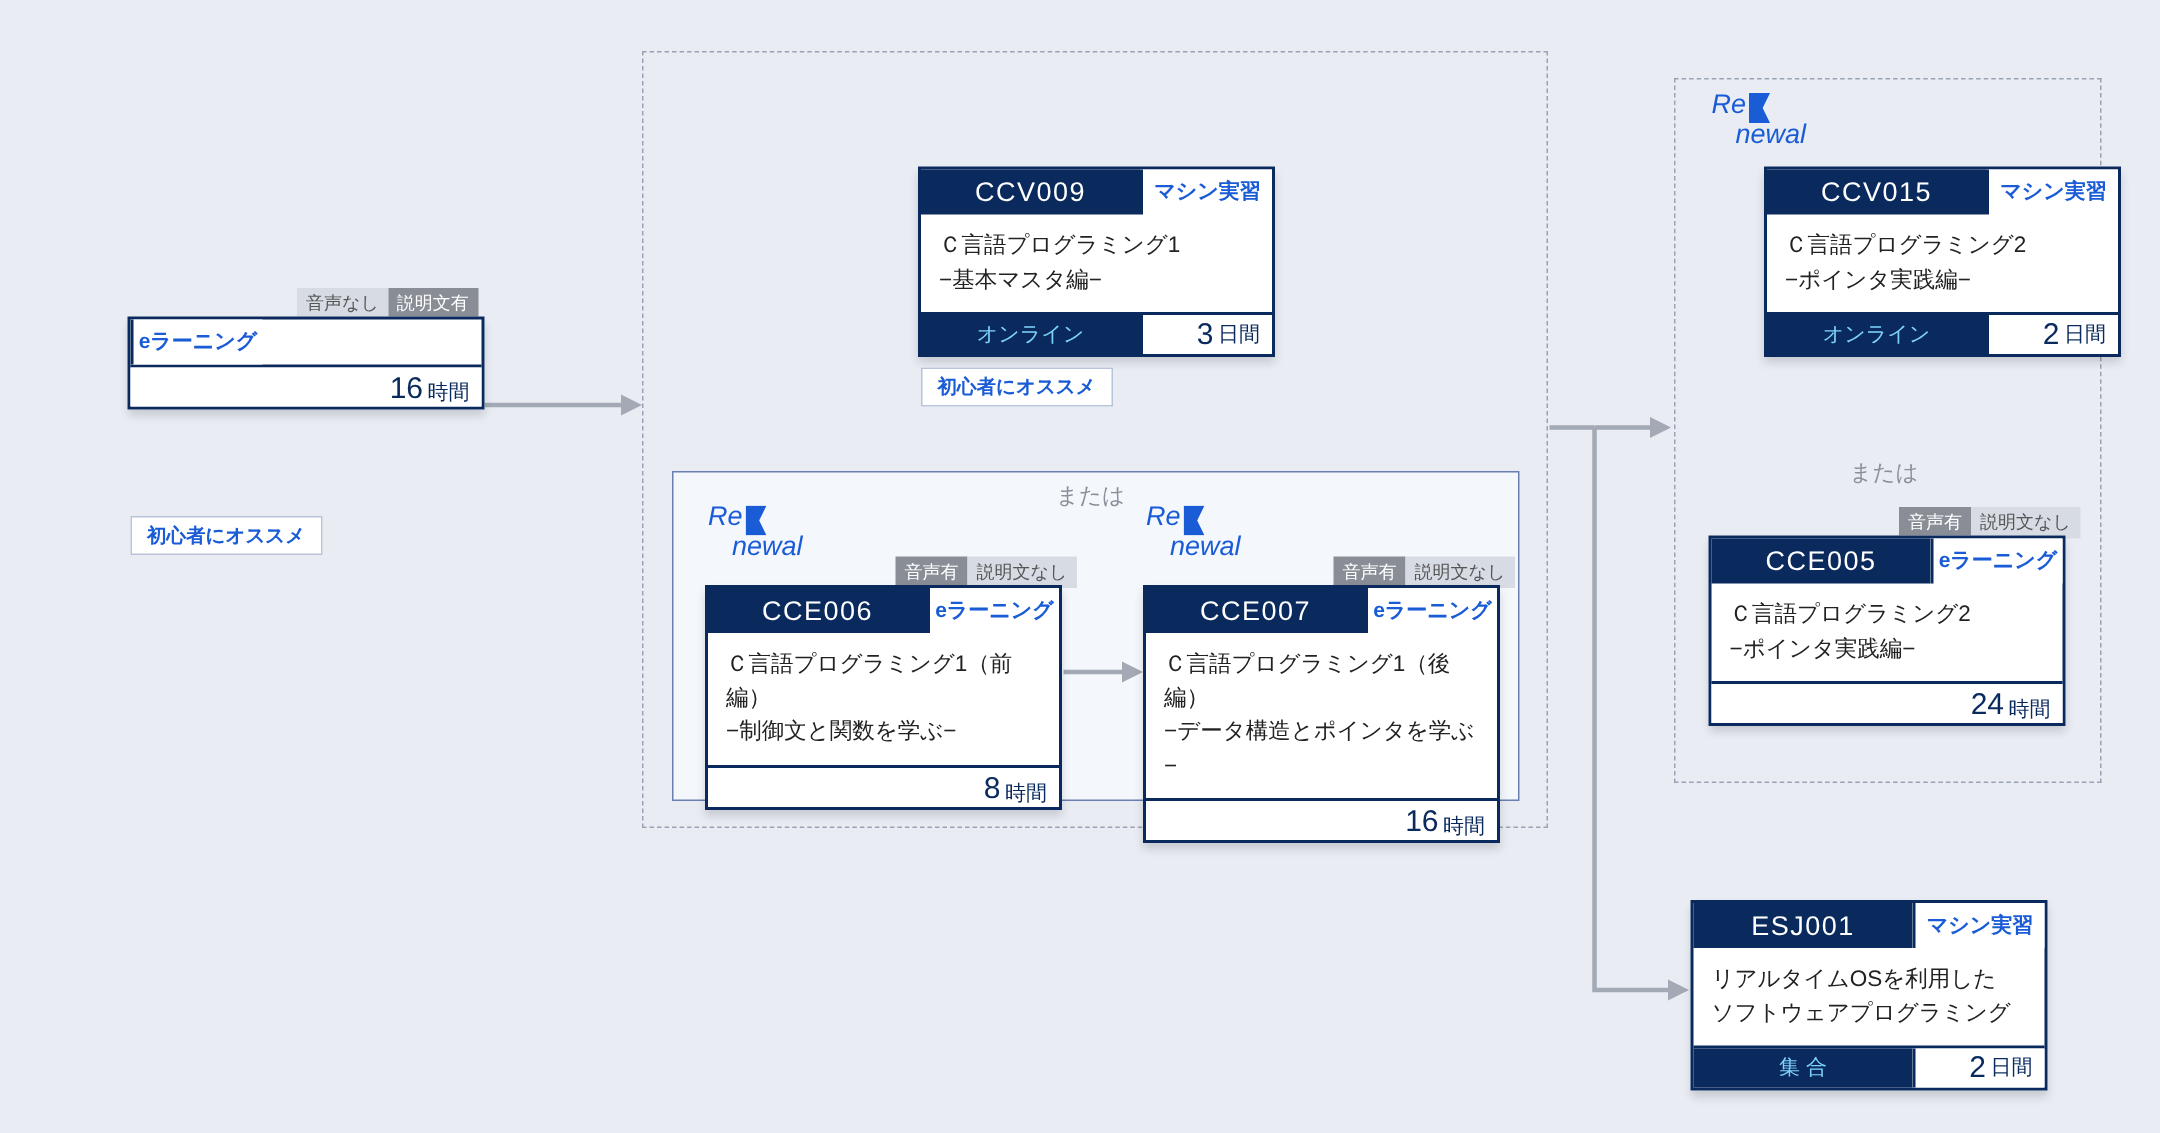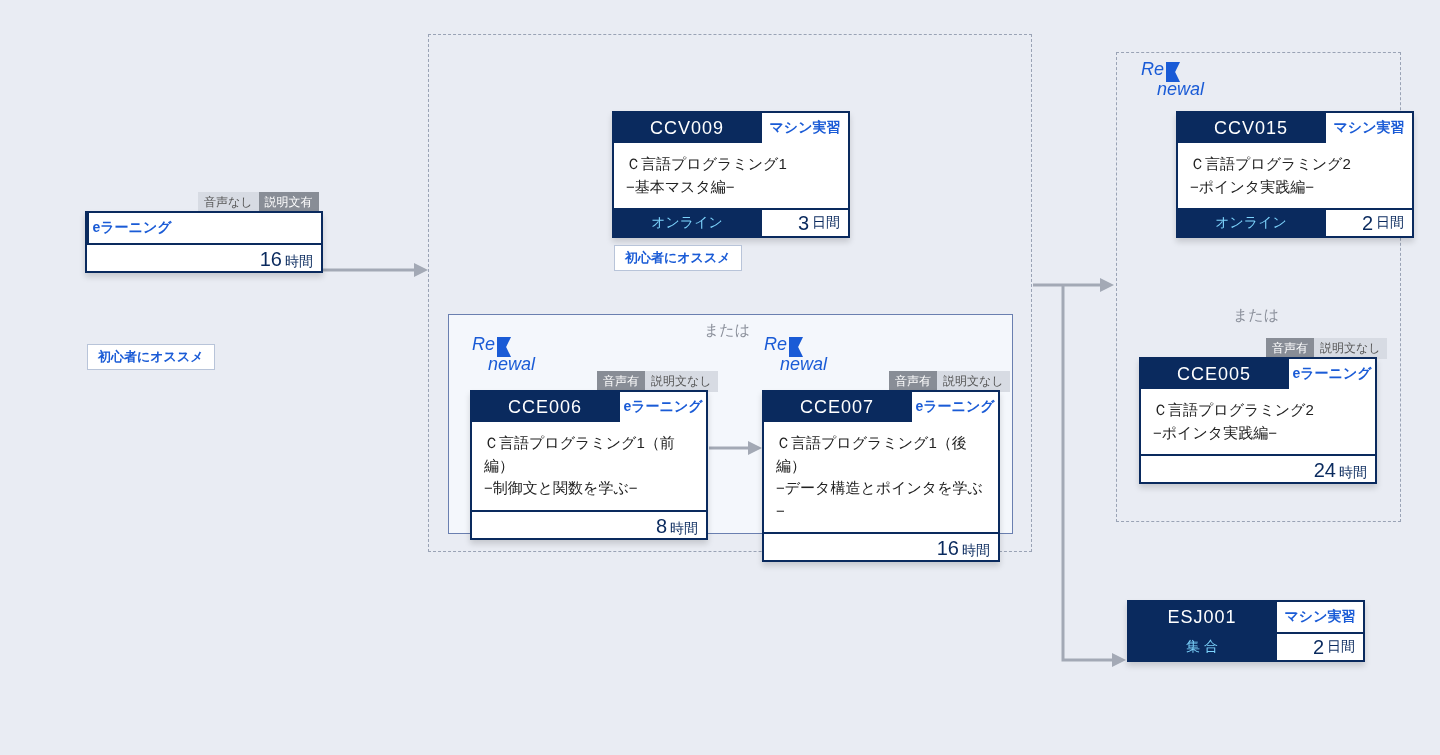--- a/index.html
+++ b/index.html
@@ -285,20 +285,21 @@
         <span>時間</span>
     </div>
   </div>
 </div>
 
 <div class="card" style="left:1127px; top:600px;">
   <div class="card-head">
     <div class="card-code">ESJ001</div>
     <div class="card-type">マシン実習</div>
   </div>
+  <div class="card-title">リアルタイムOSを利用した<br>ソフトウェアプログラミング</div>
   <div class="card-foot">
     <div class="card-mode">集 合</div>
     <div class="card-dur">
       <span class="card-dur-num">2</span>
         <span>日間</span>
     </div>
   </div>
 </div>
 
 </body></html>

